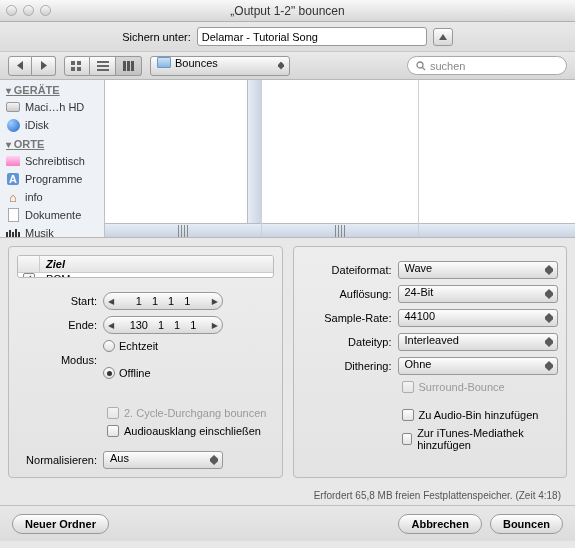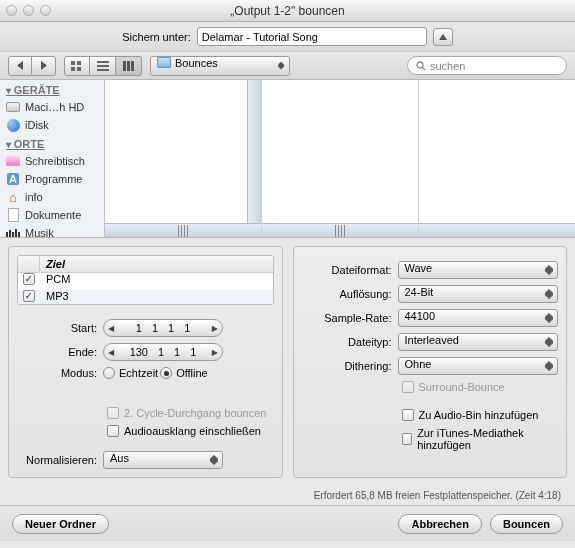--- a/index.html
+++ b/index.html
@@ -270,21 +270,21 @@
             <span>130</span>
             <span>1</span>
             <span>1</span>
             <span>1</span>
           </span>
         <span class="stepBtn">▶</span>
       </div>
     </div>
     <div class="formRow">
         <div class="fl">Modus:</div>
-      <div style="display:flex;flex-direction:row;gap:2px">
+      <div style="display:flex;flex-direction:column;gap:15px">
         <label class="radio">
             <span class="rdot"></span>
             <span>Echtzeit</span>
           </label>
         <label class="radio">
             <span class="rdot on"></span>
             <span>Offline</span>
           </label>
       </div>
     </div>

